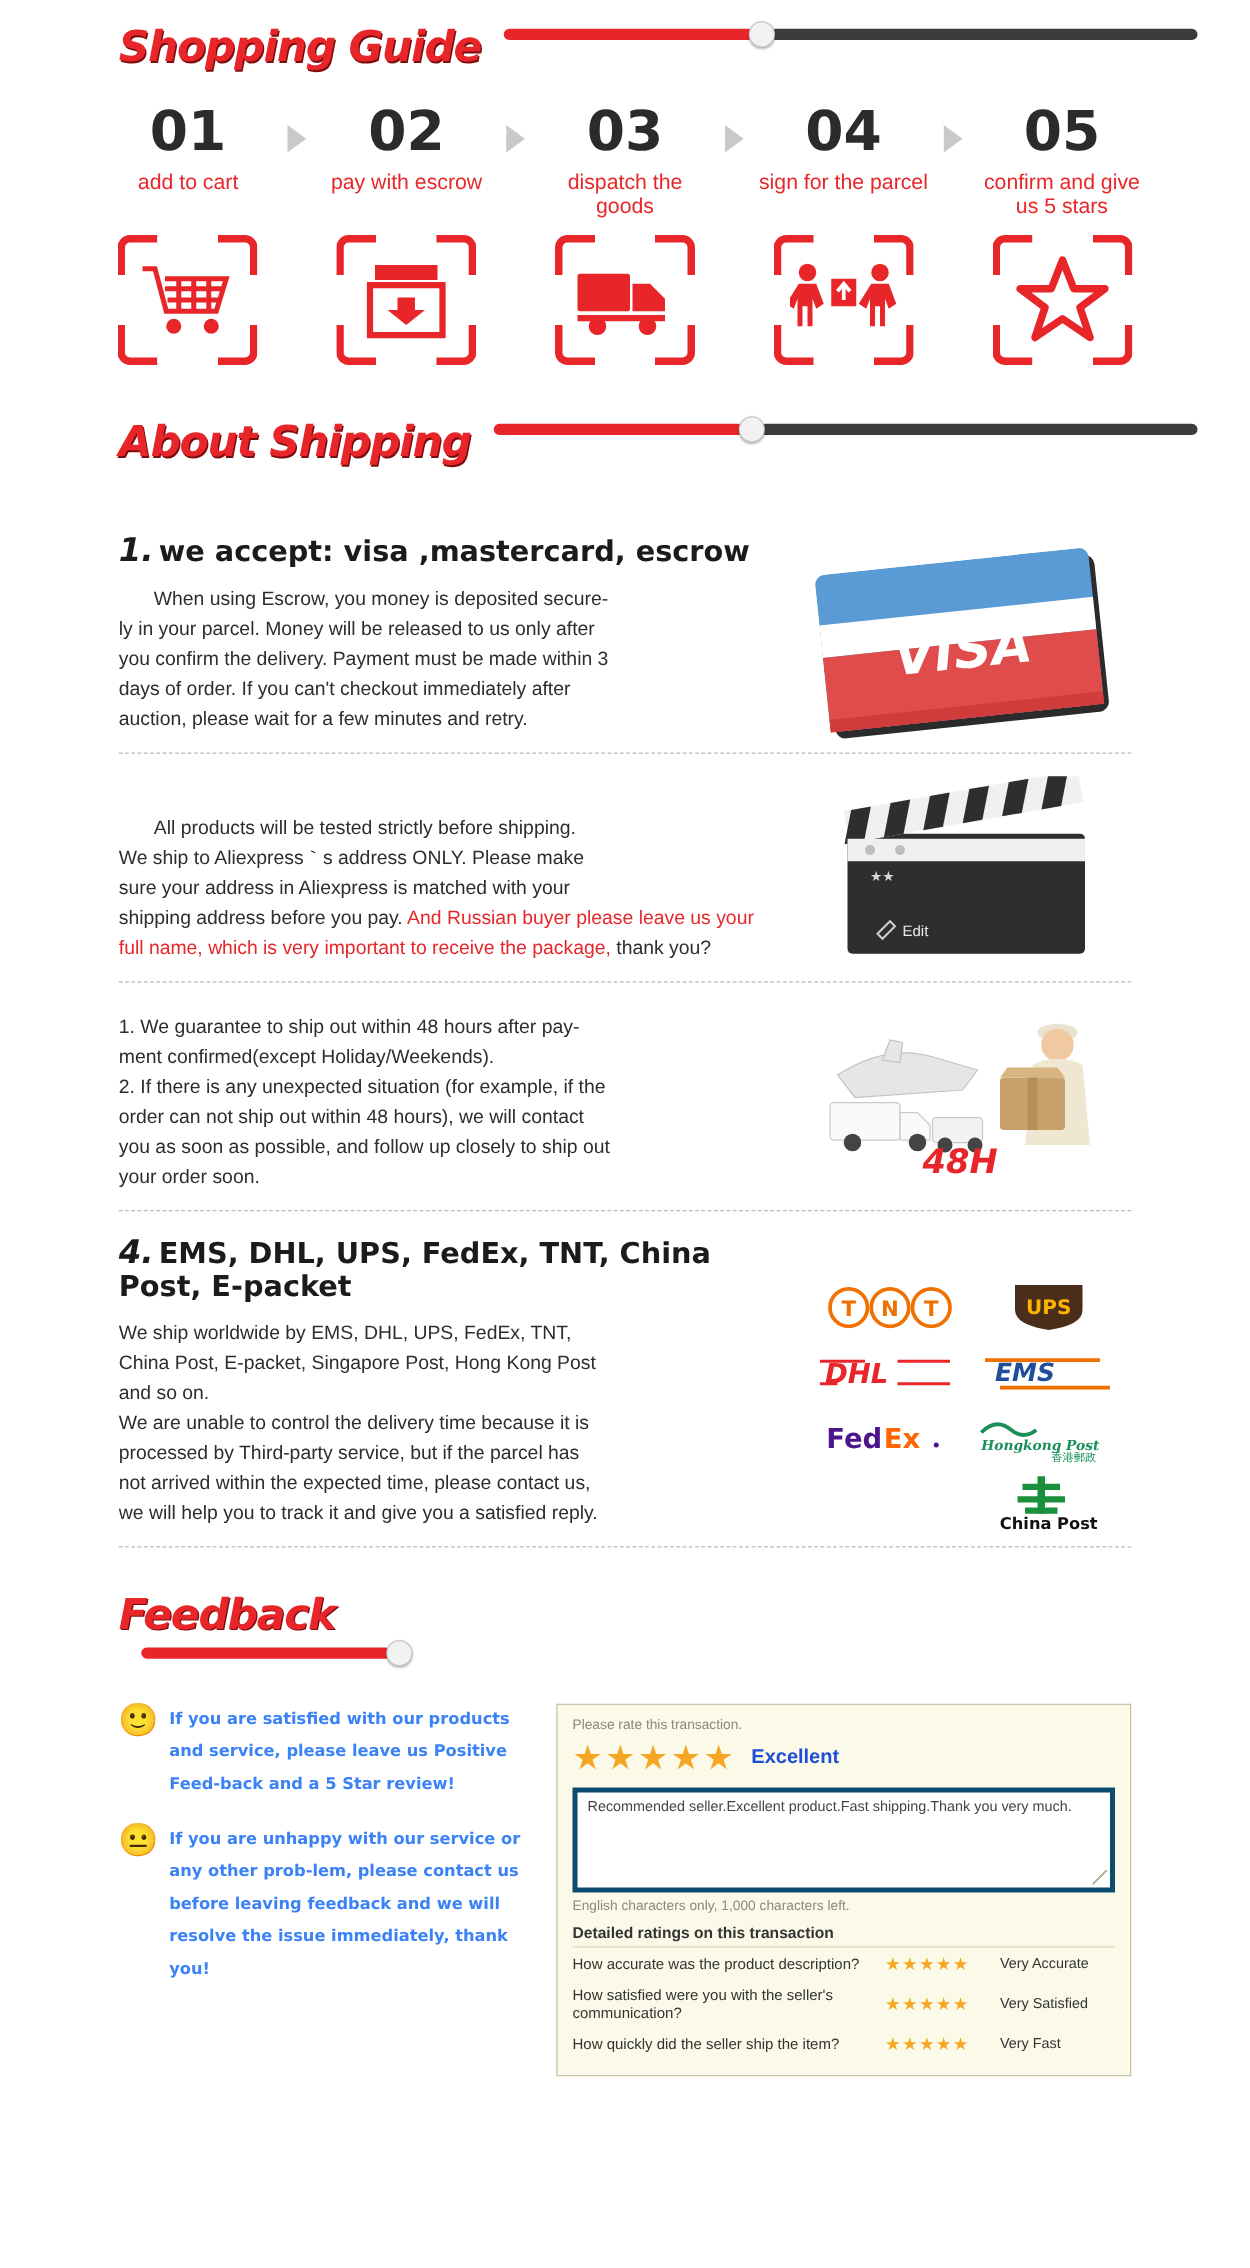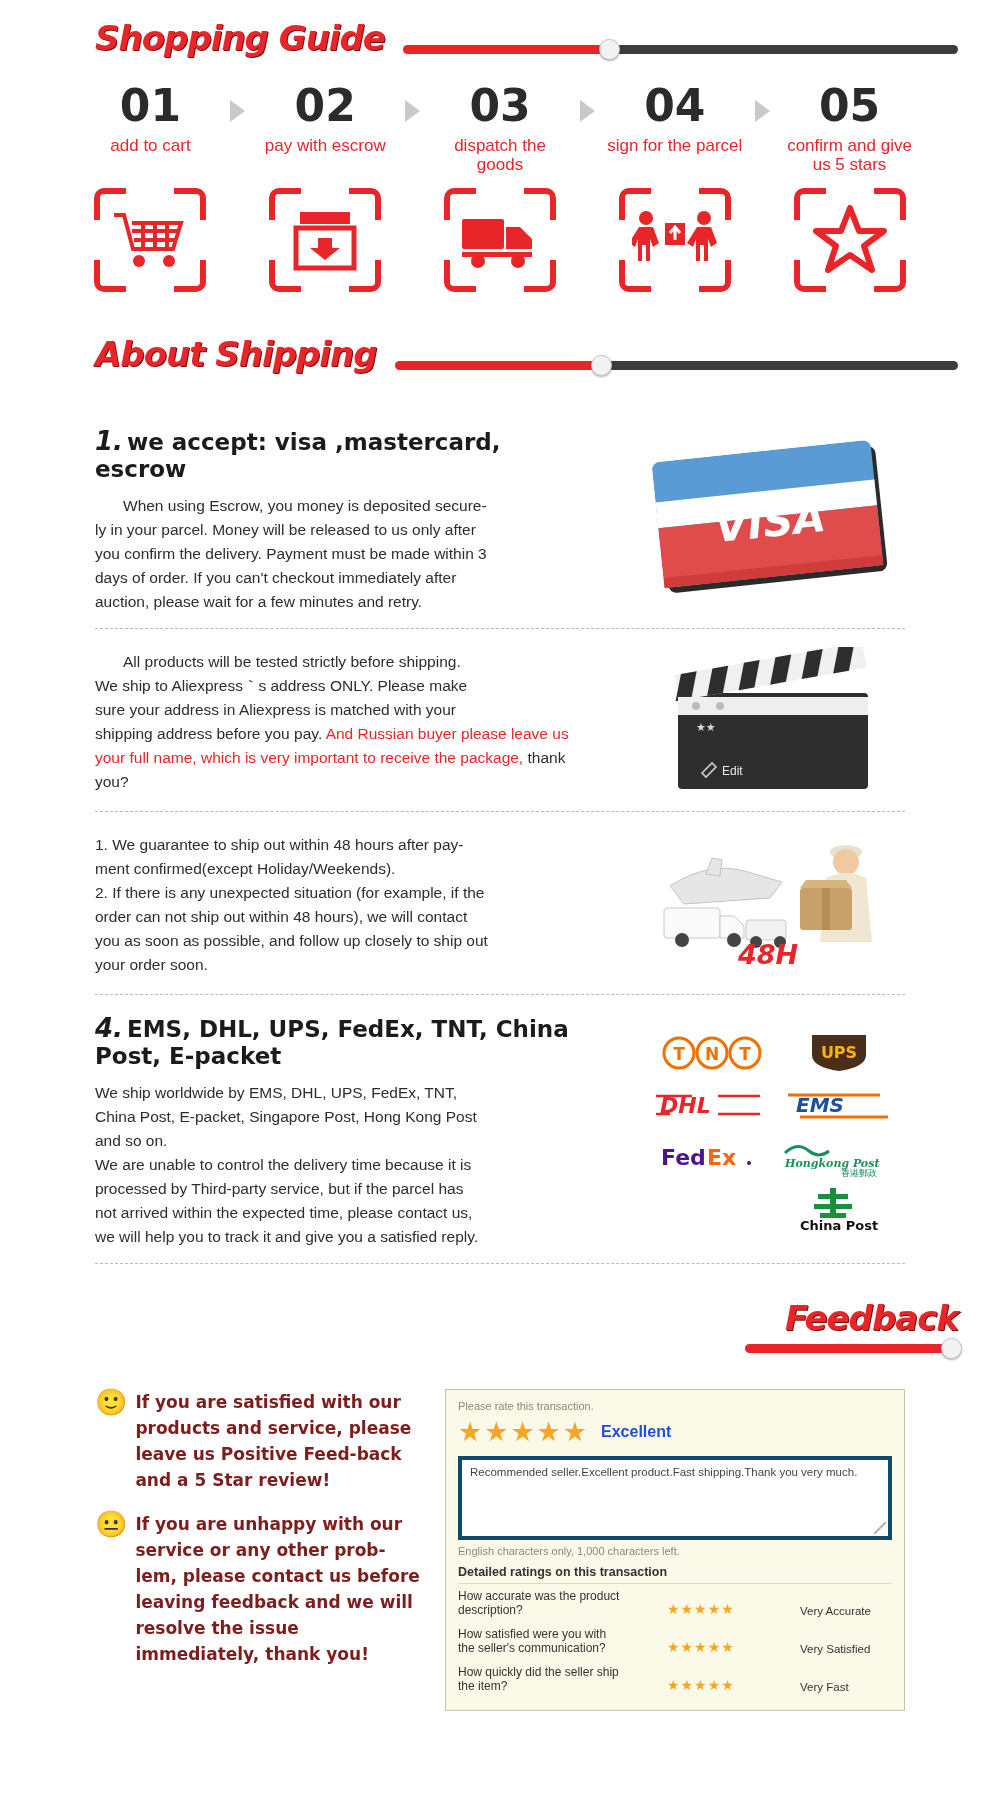--- a/index.html
+++ b/index.html
@@ -1,20 +1,20 @@
 <!DOCTYPE html>
 <html><head>
 <meta charset="utf-8">
 <style>
   html,body{margin:0;padding:0;background:#ffffff;}
   body{width:1000px;height:1814px;font-family:"Liberation Sans",sans-serif;color:#222;}
   .page{position:relative;width:1000px;height:1814px;overflow:hidden;}
 
   
-  .sec-head{display:flex;align-items:flex-end;padding:0 42px 0 95px;}
+  .sec-head{display:flex;align-items:flex-start;padding:0 42px 0 95px;}
   .sec-title{font-family:"DejaVu Sans",sans-serif;font-weight:bold;font-style:italic;
     font-size:34px;color:#e8262a;letter-spacing:-1px;white-space:nowrap;
     text-shadow:1px 1px 0 #7a0c0e;}
   .bar-wrap{position:relative;flex:1;height:18px;margin-left:18px;display:flex;align-items:center;}
   .bar-red{height:9px;background:#e8262a;border-radius:5px;}
   .bar-grey{height:9px;background:#3c3c3c;border-radius:5px;flex:1;}
   .knob{width:19px;height:19px;border-radius:50%;background:#f2f2f2;border:1px solid #c8c8c8;
     box-shadow:0 1px 2px rgba(0,0,0,.35);margin:0 -4px;z-index:2;}
 
   
@@ -32,21 +32,21 @@
   .icon-frame .cor{position:absolute;width:26px;height:26px;border:6px solid #e8262a;}
   .icon-frame .tl{left:0;top:0;border-right:none;border-bottom:none;border-radius:10px 0 0 0;}
   .icon-frame .tr{right:0;top:0;border-left:none;border-bottom:none;border-radius:0 10px 0 0;}
   .icon-frame .bl{left:0;bottom:0;border-right:none;border-top:none;border-radius:0 0 0 10px;}
   .icon-frame .br{right:0;bottom:0;border-left:none;border-top:none;border-radius:0 0 10px 0;}
   .icon-frame svg{position:absolute;left:50%;top:50%;transform:translate(-50%,-50%);}
   .icon-gap{width:34px;}
 
   
   .ship-wrap{margin-top:34px;padding:0 95px;}
-  .ship-item{display:flex;align-items:center;padding:18px 0 14px 0;border-bottom:1px dashed #b9b9b9;gap:35px;}
+  .ship-item{display:flex;align-items:flex-end;padding:18px 0 14px 0;border-bottom:1px dashed #b9b9b9;}
   .ship-item:last-child{border-bottom:1px dashed #b9b9b9;}
   .ship-text{flex:1;padding-right:18px;}
   .ship-h{font-family:"DejaVu Sans",sans-serif;font-weight:bold;font-size:23px;color:#1b1b1b;margin-bottom:12px;}
   .ship-h .num{font-style:italic;font-size:26px;margin-right:4px;}
   .ship-p{font-size:15.5px;line-height:24px;color:#2d2d2d;}
   .ship-p .ind{display:inline-block;width:28px;}
   .red{color:#e8262a;}
   .ship-media{width:260px;display:flex;justify-content:center;align-items:flex-start;}
 
   
@@ -58,32 +58,32 @@
   
   .carriers{width:250px;border:0;}
   .carrier-grid{display:grid;grid-template-columns:1fr 1fr;gap:10px 4px;align-items:center;justify-items:center;}
   .carrier-cell{height:42px;display:flex;align-items:center;justify-content:center;}
 
   
   .fb-wrap{margin-top:30px;padding:0 95px;display:flex;gap:20px;align-items:flex-start;}
   .fb-left{width:330px;}
   .fb-block{display:flex;gap:8px;margin-bottom:18px;}
   .fb-emoji{font-size:26px;line-height:26px;}
-  .fb-txt{color:#7f1d1d;font-family:"DejaVu Sans",sans-serif;font-weight:bold;font-size:17px;line-height:26px;}
+  .fb-txt{color:#3b82f6;font-family:"DejaVu Sans",sans-serif;font-weight:bold;font-size:13px;line-height:26px;}
   .fb-card{flex:1;border:1px solid #c8c4a8;background:#fbf9e7;padding:10px 12px 12px 12px;}
   .fb-note{font-size:11px;color:#8a8a7a;margin-bottom:4px;}
   .stars-big{color:#f5a623;font-size:27px;letter-spacing:2px;}
   .excellent{font-weight:bold;font-size:16px;color:#1d4ed8;margin-left:12px;}
   .fb-area{margin-top:8px;background:#fff;border:4px solid #0c4a6e;height:64px;padding:6px 8px;
     font-size:11.5px;color:#444;position:relative;}
   .fb-area .grip{position:absolute;right:2px;bottom:2px;width:12px;height:12px;
     background:linear-gradient(135deg,transparent 45%,#b9b5a0 45%,#b9b5a0 55%,transparent 55%);}
   .fb-sub{font-size:11px;color:#8a8a7a;margin-top:5px;}
   .fb-dr{font-weight:bold;font-size:12.5px;color:#333;margin-top:8px;padding-bottom:4px;border-bottom:1px solid #ddd9c2;}
-  .rate-row{display:flex;align-items:flex-end;font-size:12px;color:#333;padding:5px 0;gap:41px;}
+  .rate-row{display:flex;align-items:center;font-size:12px;color:#333;padding:5px 0;}
   .rate-q{flex:1;}
   .rate-s{color:#f5a623;font-size:14px;letter-spacing:1px;width:92px;}
   .rate-v{width:92px;font-size:11.5px;color:#333;}
 </style>
 </head>
 <body>
 
 <div class="page">
 
   <div class="sec-head" style="margin-top:18px;">

